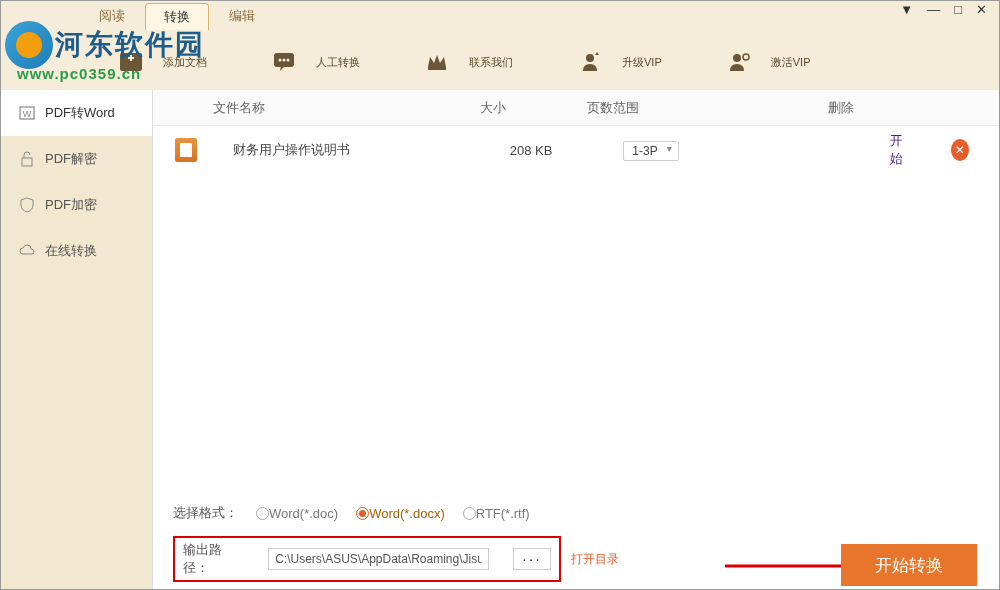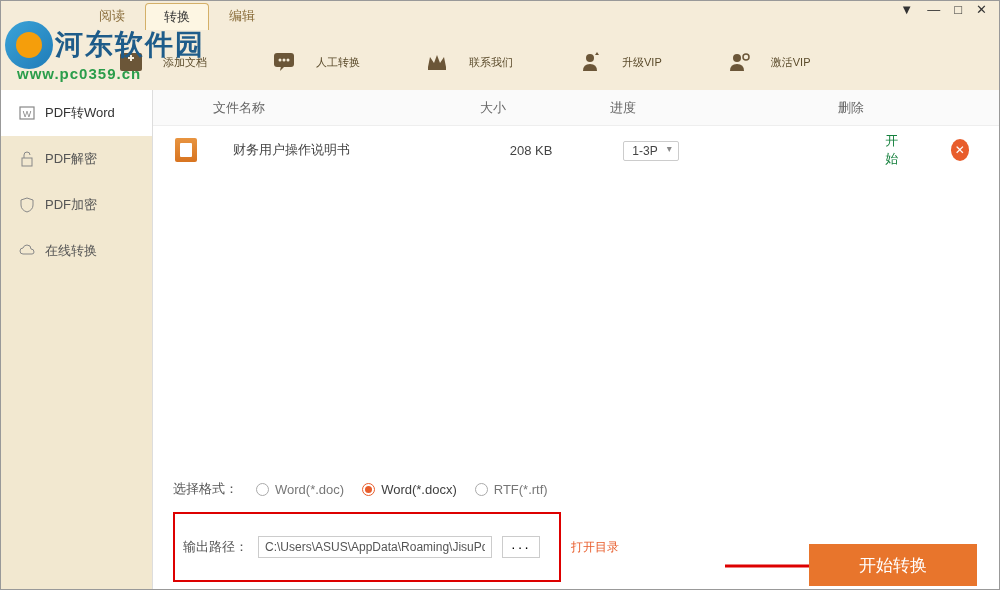--- a/index.html
+++ b/index.html
@@ -37,42 +37,42 @@
     .col-range { width: 140px; text-align: center; }
     .col-progress { width: 160px; text-align: center; }
     .col-delete { flex: 1; text-align: center; }
     
     .table-row { height: 48px; display: flex; align-items: center; font-size: 13px; color: #444; }
     .file-icon { width: 22px; height: 24px; margin-left: 22px; background: linear-gradient(180deg, #e89440 0%, #d87420 100%); border-radius: 2px; display: flex; align-items: center; justify-content: center; position: relative; }
     .file-icon::before { content: ''; position: absolute; top: 5px; left: 5px; right: 5px; bottom: 5px; background: #fff; border-radius: 1px; }
     .row-filename { padding-left: 4px; width: 252px; margin-left: 32px; }
     .page-select { border: 1px solid #ccc; padding: 2px 20px 2px 8px; font-size: 12px; border-radius: 2px; background: #fff; position: relative; cursor: pointer; }
     .page-select::after { content: '▾'; position: absolute; right: 6px; font-size: 10px; color: #888; }
-    .start-link { color: #15803d; cursor: pointer; margin-right: 34px; }
+    .start-link { color: #4c1d95; cursor: pointer; margin-right: 34px; text-align: right; }
     .delete-btn { width: 22px; height: 22px; border-radius: 50%; background: #e85d2c; color: #fff; display: inline-flex; align-items: center; justify-content: center; font-size: 12px; cursor: pointer; }
     
     .bottom-panel { position: absolute; bottom: 0; left: 0; right: 0; padding: 12px 20px 18px 20px; }
     .format-row { display: flex; align-items: center; gap: 18px; margin-bottom: 14px; font-size: 13px; }
     .format-label { color: #555; }
-    .radio-item { display: flex; align-items: center; gap: 6px; cursor: pointer; color: #777; }
-    .radio-item.selected { color: #404040; }
+    .radio-item { display: flex; align-items: center; cursor: pointer; color: #777; }
+    .radio-item.selected { color: #a16207; }
     .radio-circle { width: 13px; height: 13px; border-radius: 50%; border: 1px solid #aaa; display: inline-flex; align-items: center; justify-content: center; }
     .radio-item.selected .radio-circle { border-color: #e85d2c; }
     .radio-item.selected .radio-circle::after { content: ''; width: 7px; height: 7px; border-radius: 50%; background: #e85d2c; }
     
     .path-row { display: flex; align-items: center; gap: 10px; position: relative; }
-    .path-box { display: flex; align-items: center; border: 2px solid #d00; padding: 22px 8px; gap: 10px; flex: 0 0 388px; }
+    .path-box { display: flex; align-items: center; border: 2px solid #d00; padding: 3px 8px; gap: 24px; flex: 0 0 388px; }
     .path-label { font-size: 13px; color: #555; }
     .path-input { border: 1px solid #ccc; padding: 3px 6px; font-size: 12px; width: 234px; height: 22px; color: #555; }
     .browse-btn { border: 1px solid #ccc; padding: 1px 8px; font-size: 14px; cursor: pointer; background: #fff; letter-spacing: 2px; height: 22px; display: inline-flex; align-items: center; }
     .open-dir { color: #e85d2c; font-size: 12px; cursor: pointer; }
     
     .arrow { position: absolute; left: 570px; bottom: 22px; width: 230px; height: 26px; pointer-events: none; }
     
-    .start-convert { position: absolute; right: 22px; bottom: 14px; width: 168px; height: 42px; background: #e8752c; color: #fff; font-size: 17px; display: flex; align-items: center; justify-content: center; cursor: pointer; border: none; }
+    .start-convert { position: absolute; right: 22px; bottom: 14px; width: 136px; height: 42px; background: #e8752c; color: #fff; font-size: 17px; display: flex; align-items: center; justify-content: center; cursor: pointer; border: none; }
     
     svg { display: block; }
   </style>
 </head>
 <body>
 
 <div class="watermark">
   <div class="watermark-logo">
     <div class="watermark-circle">
         <div class="watermark-inner"></div>
@@ -184,21 +184,21 @@
           </svg>
       </span>
       <span>在线转换</span>
     </div>
   </div>
 
   <div class="main">
     <div class="table-header">
       <div class="col-file">文件名称</div>
       <div class="col-size">大小</div>
-      <div class="col-progress">进度</div>
+      <div class="col-range">页数范围</div>
       <div class="col-delete">删除</div>
     </div>
     <div class="table-row">
       <div class="file-icon"></div>
       <div class="row-filename">财务用户操作说明书</div>
       <div class="col-size">208 KB</div>
       <div class="col-range">
         <span class="page-select">1-3P</span>
       </div>
       <div class="col-progress"></div>

